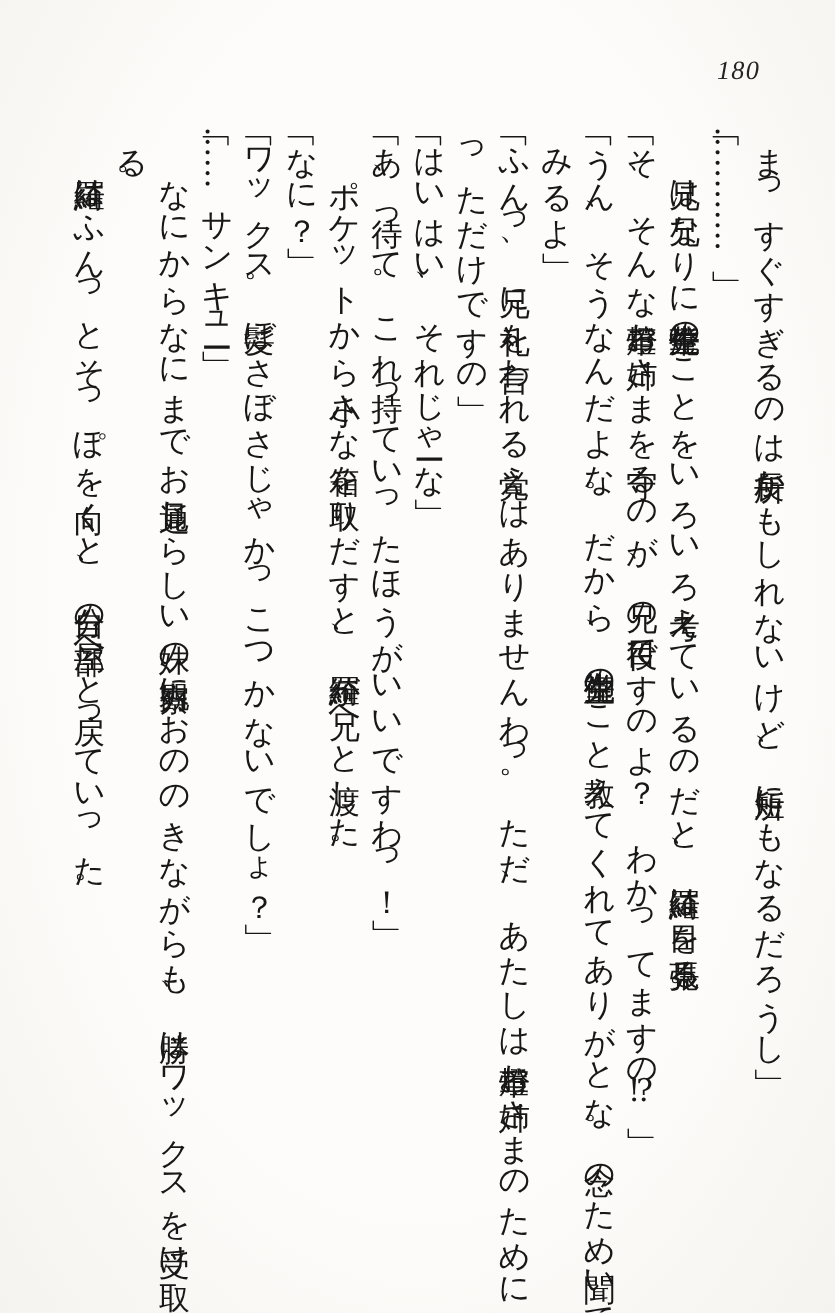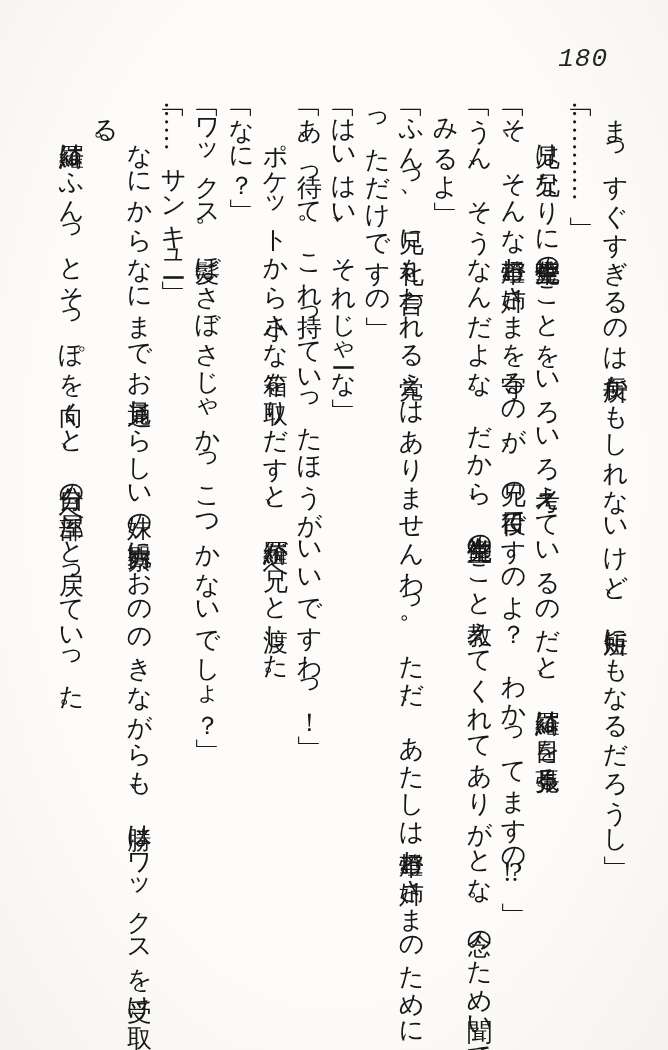--- a/index.html
+++ b/index.html
@@ -17,23 +17,23 @@
     width: 668px;
     height: 1050px;
     background: #fbfaf7;
     background-image: radial-gradient(ellipse at 50% 45%, #fdfcfa 60%, #f4f3ef 100%);
     overflow: hidden;
   }
   .page-number {
     position: absolute;
     top: 44px;
     right: 60px;
-    font-family: Liberation Mono, monospace;
+    font-family: Liberation Serif, serif;
     font-style: italic;
-    font-size: 26px;
+    font-size: 21px;
     letter-spacing: 1px;
     color: #242424;
   }
   .text-block {
     position: absolute;
     top: 101px;
     right: 36px;
     height: 956px;
     writing-mode: vertical-rl;
     -webkit-writing-mode: vertical-rl;

